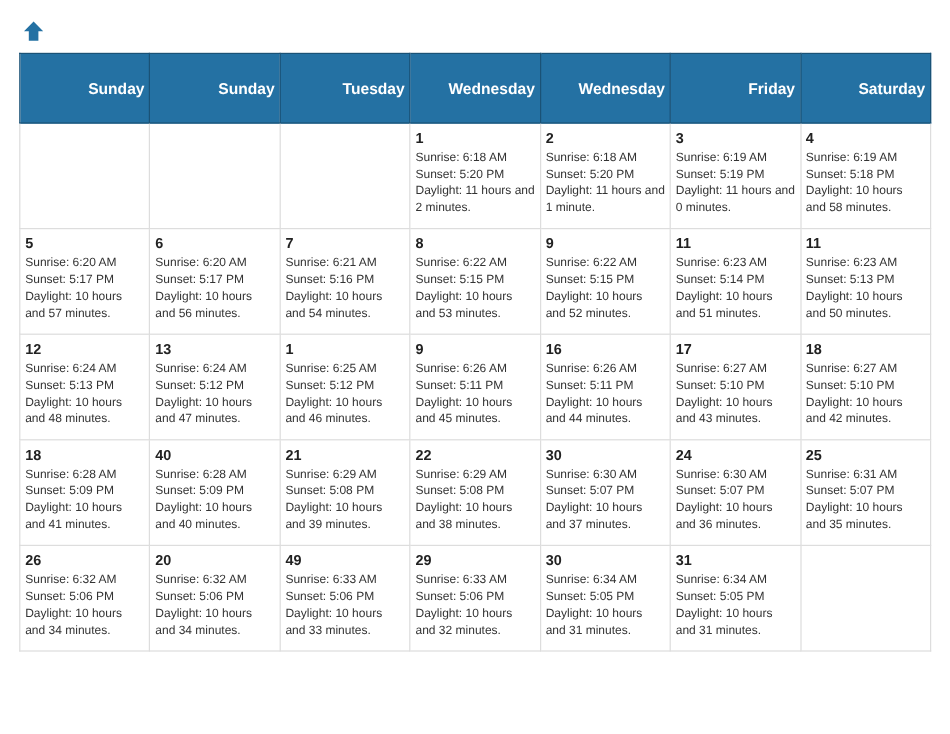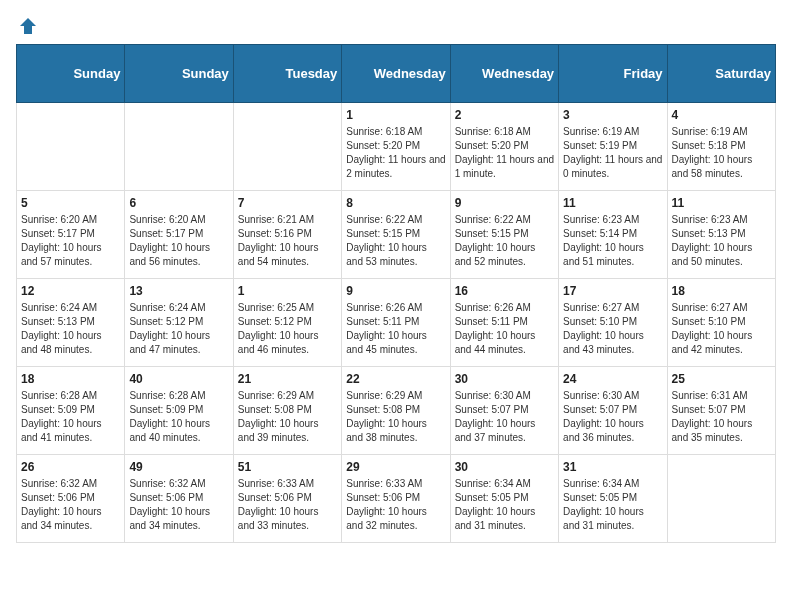--- a/index.html
+++ b/index.html
@@ -236,25 +236,25 @@
           <span class="day-num">25</span>
           <div class="day-info">Sunrise: 6:31 AM<br>Sunset: 5:07 PM<br>Daylight: 10 hours and 35 minutes.</div>
         </td>
       </tr>
       <tr>
         <td>
           <span class="day-num">26</span>
           <div class="day-info">Sunrise: 6:32 AM<br>Sunset: 5:06 PM<br>Daylight: 10 hours and 34 minutes.</div>
         </td>
         <td>
+          <span class="day-num">20</span>
+          <div class="day-info">Sunrise: 6:32 AM<br>Sunset: 5:06 PM<br>Daylight: 10 hours and 34 minutes.</div>
+        </td>
+        <td>
           <span class="day-num">49</span>
-          <div class="day-info">Sunrise: 6:32 AM<br>Sunset: 5:06 PM<br>Daylight: 10 hours and 34 minutes.</div>
-        </td>
-        <td>
-          <span class="day-num">51</span>
           <div class="day-info">Sunrise: 6:33 AM<br>Sunset: 5:06 PM<br>Daylight: 10 hours and 33 minutes.</div>
         </td>
         <td>
           <span class="day-num">29</span>
           <div class="day-info">Sunrise: 6:33 AM<br>Sunset: 5:06 PM<br>Daylight: 10 hours and 32 minutes.</div>
         </td>
         <td>
           <span class="day-num">30</span>
           <div class="day-info">Sunrise: 6:34 AM<br>Sunset: 5:05 PM<br>Daylight: 10 hours and 31 minutes.</div>
         </td>

